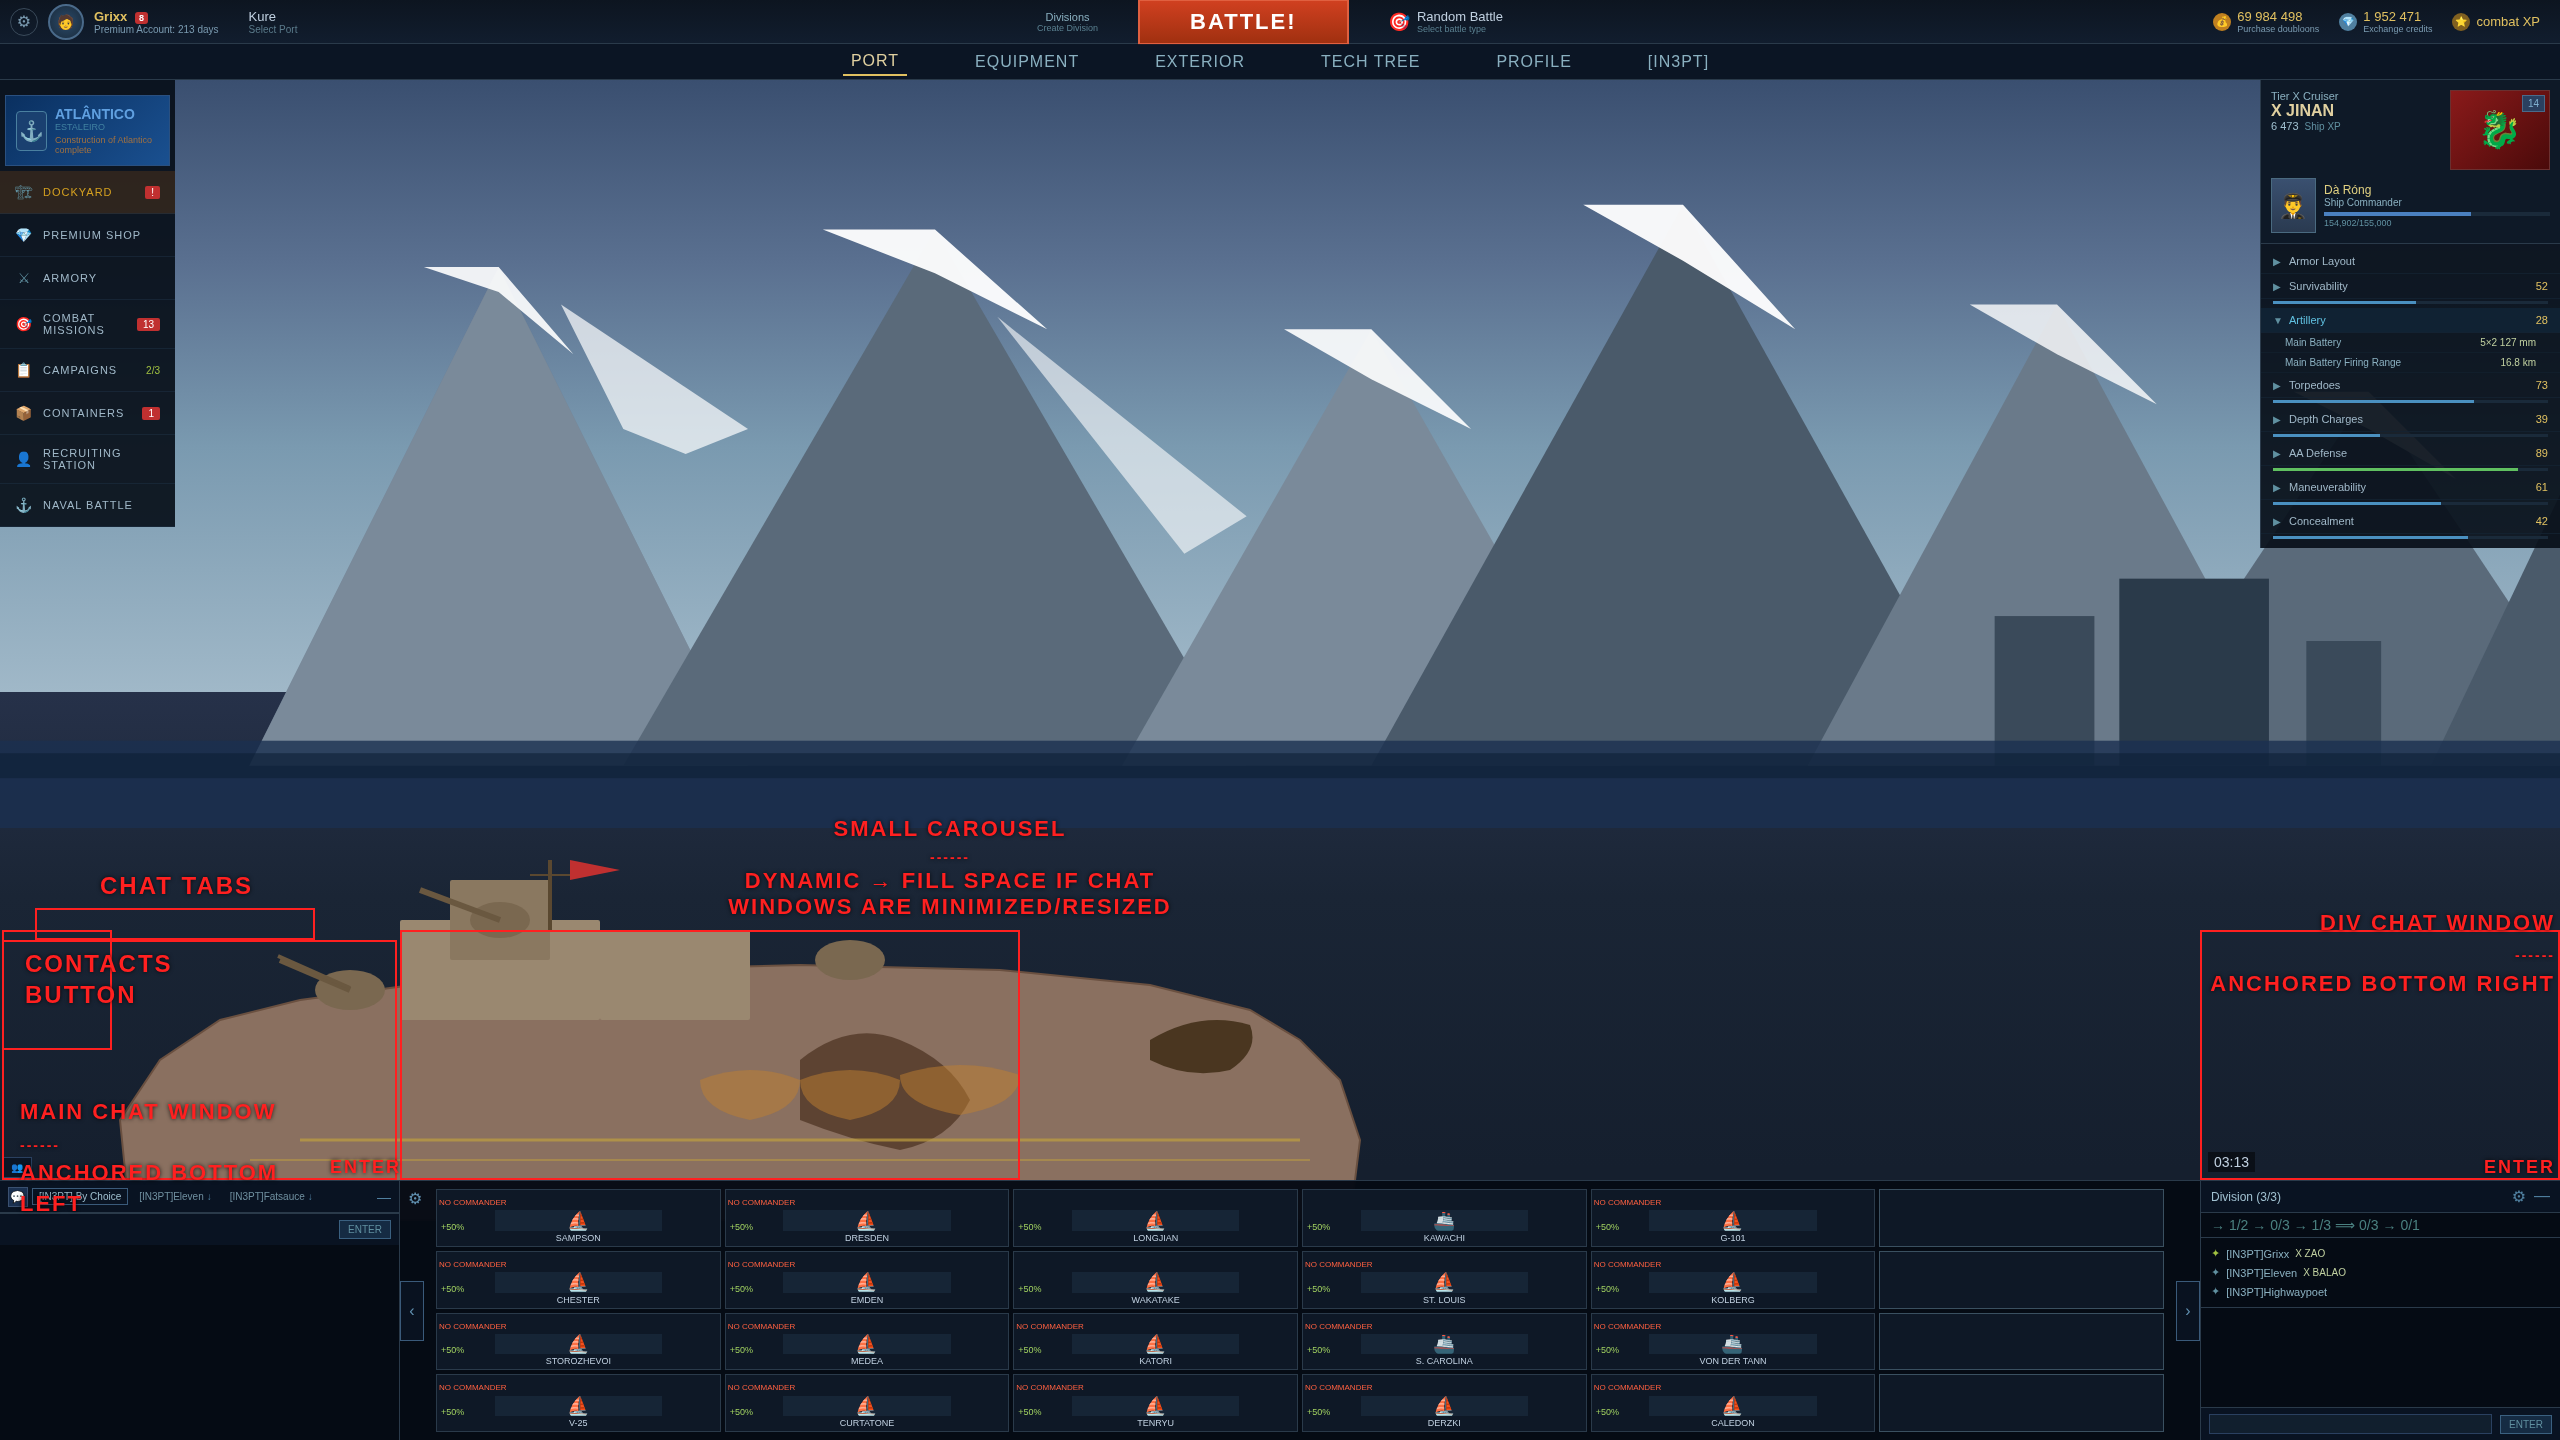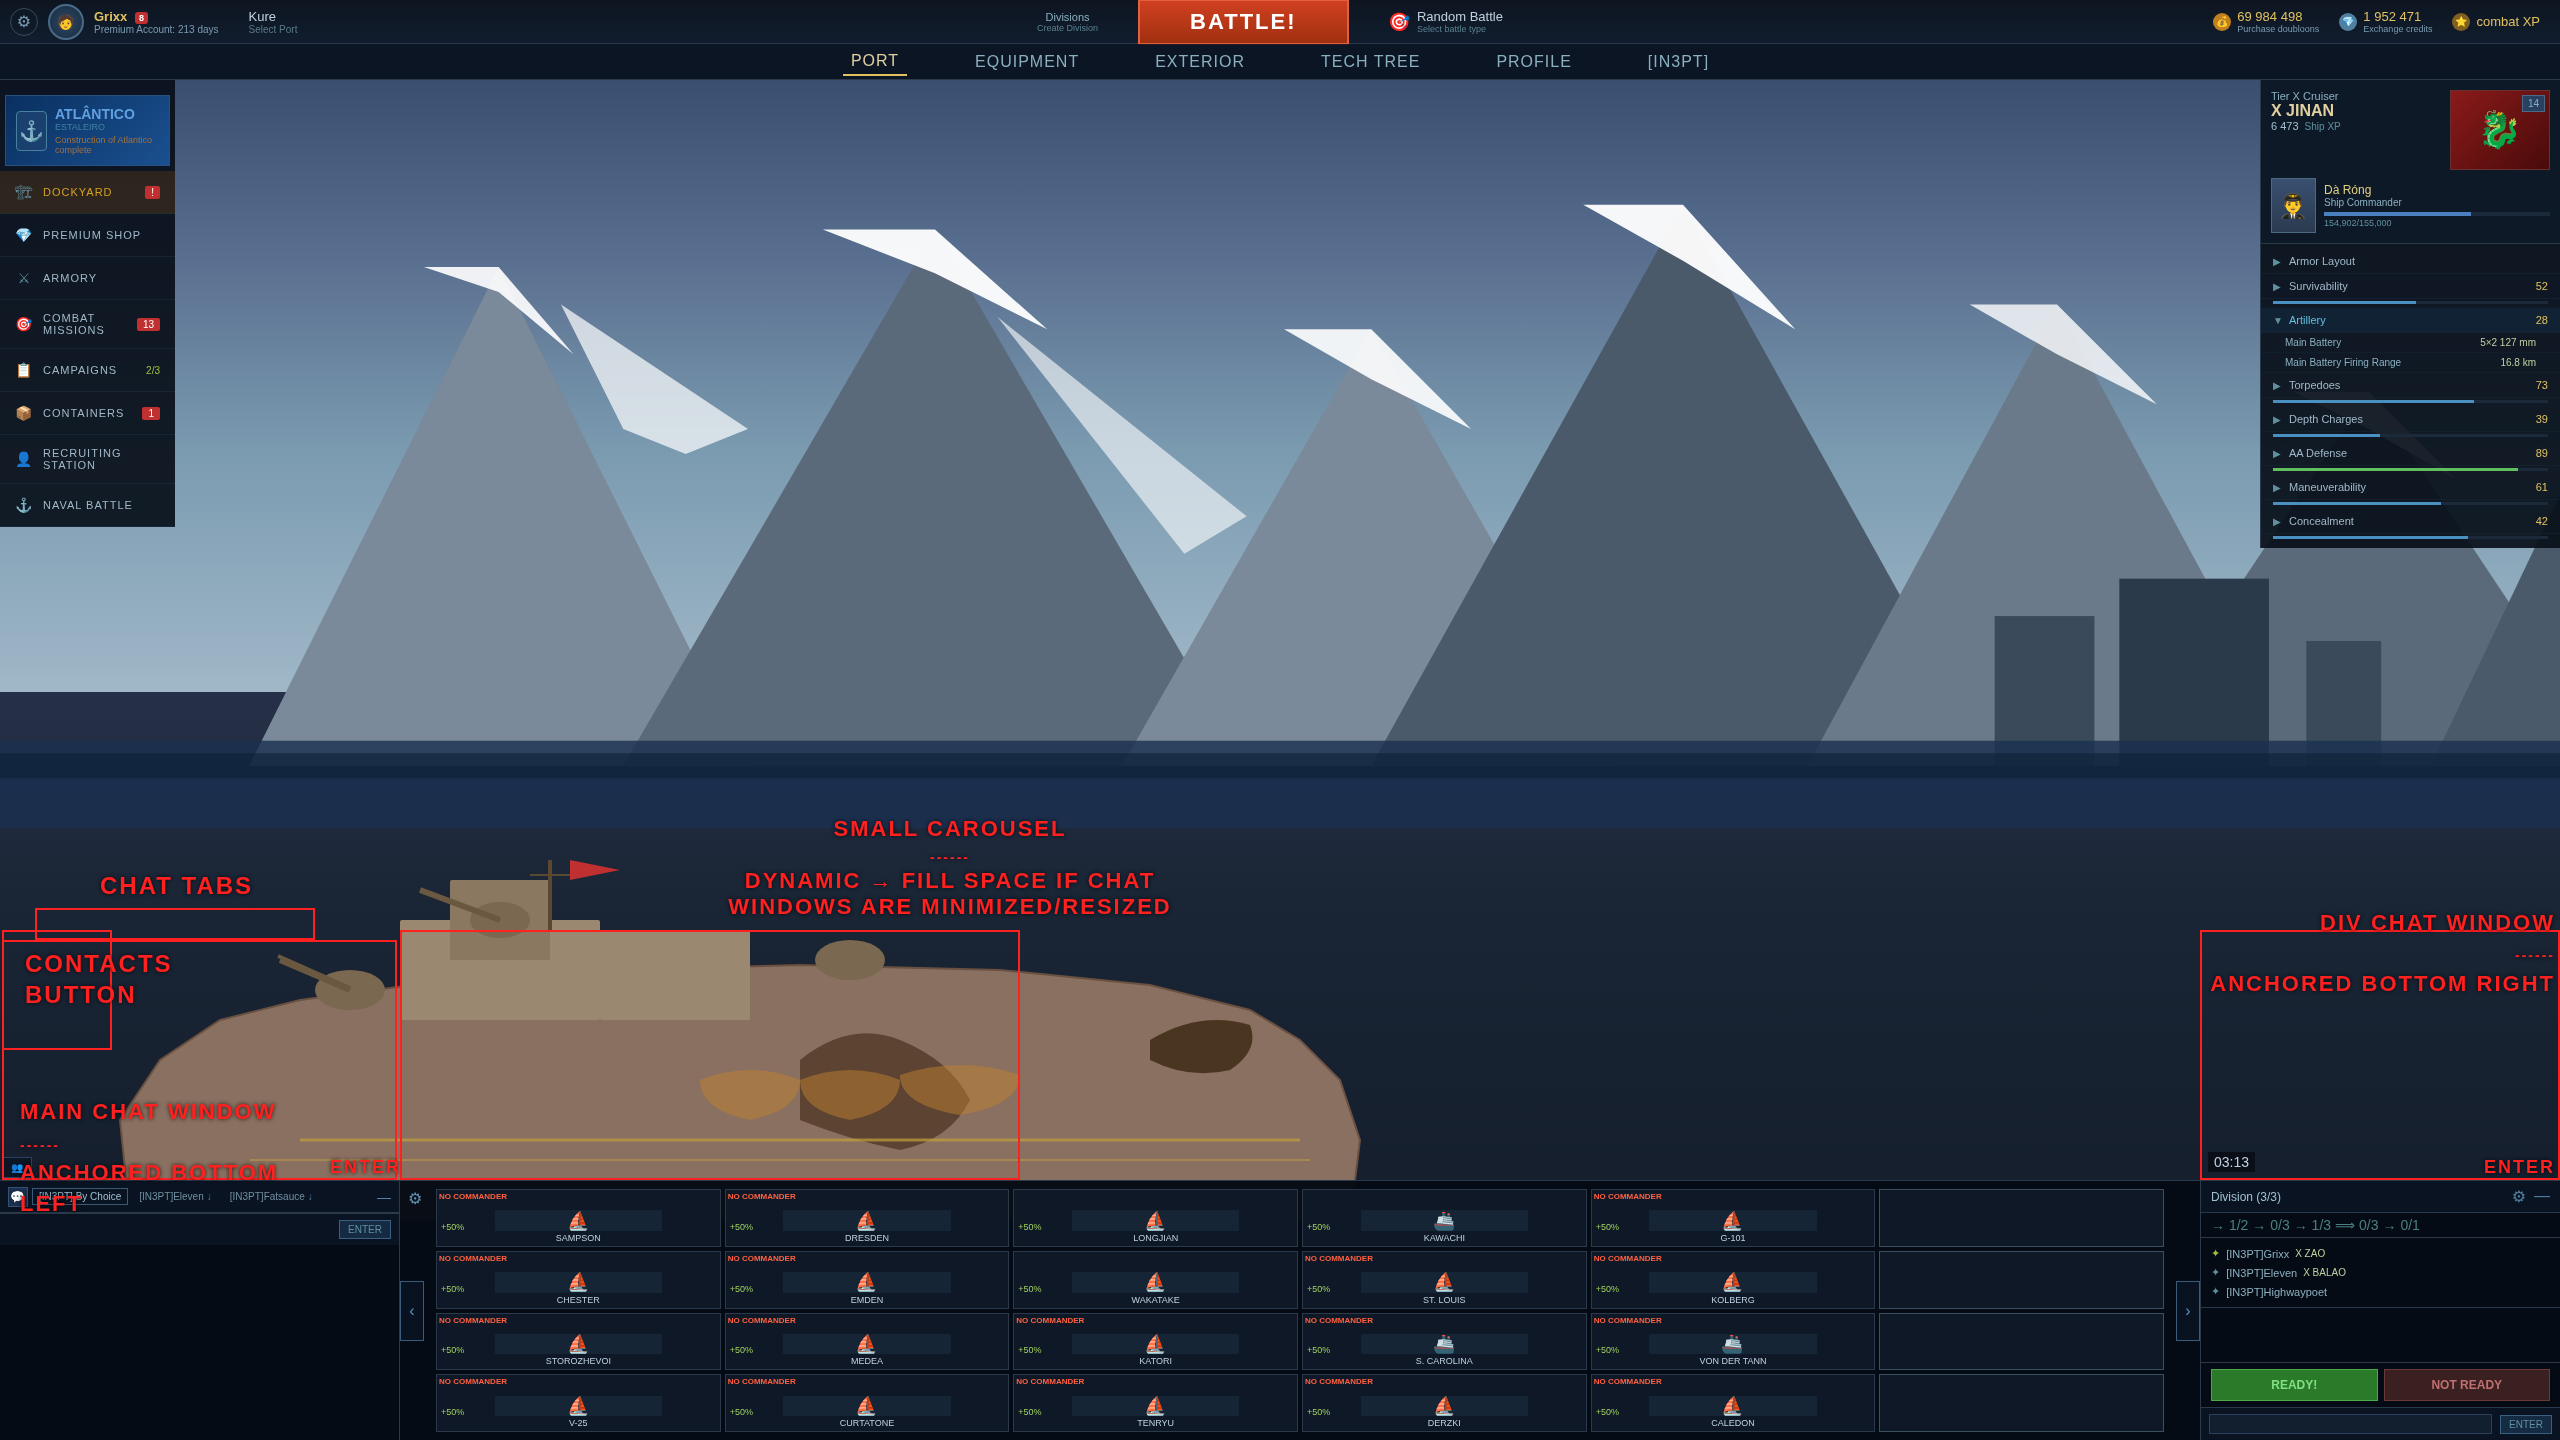--- a/index.html
+++ b/index.html
@@ -611,25 +611,25 @@
       display: flex;
       flex-direction: column;
       align-items: center;
       justify-content: flex-end;
       padding: 2px;
       min-height: 55px;
     }
 
     .ship-card .no-commander {
       position: absolute;
-      top: 2px;
+      top: 8px;
       left: 2px;
       color: #ff6040;
       font-size: 8px;
-      font-weight: bold;
+      font-weight: normal;
     }
 
     .ship-card .ship-card-xp {
       position: absolute;
       left: 4px;
       bottom: 14px;
       color: #a0d060;
       font-size: 9px;
     }
 
@@ -1254,24 +1254,20 @@
         <span class="member-ship">X BALAO</span>
       </div>
       <div class="div-member">
         <span style="color:#6090a0;">✦</span>
         <span>[IN3PT]Highwaypoet</span>
       </div>
     </div>
 
     <div style="flex:1;"></div>
 
-    <div class="div-ready-bar">
-      <div class="ready-btn ready">READY!</div>
-      <div class="ready-btn not-ready">NOT READY</div>
-    </div>
 
     <div class="chat-input-bar" style="border-top:1px solid #2a3a4a;">
       <input class="chat-input" type="text" style="background: rgba(20, 35, 50, 0.8); border: 1px solid rgb(42, 64, 96); flex: 1 1 0%; padding: 3px 6px; color: rgb(138, 176, 192); outline: none;">
       <div class="enter-btn">ENTER</div>
     </div>
   </div>
 
 </div>
 
 <div class="annotation" style="left:25px;bottom:430px;font-size:24px;line-height:1.3;">CONTACTS<br>BUTTON</div>

